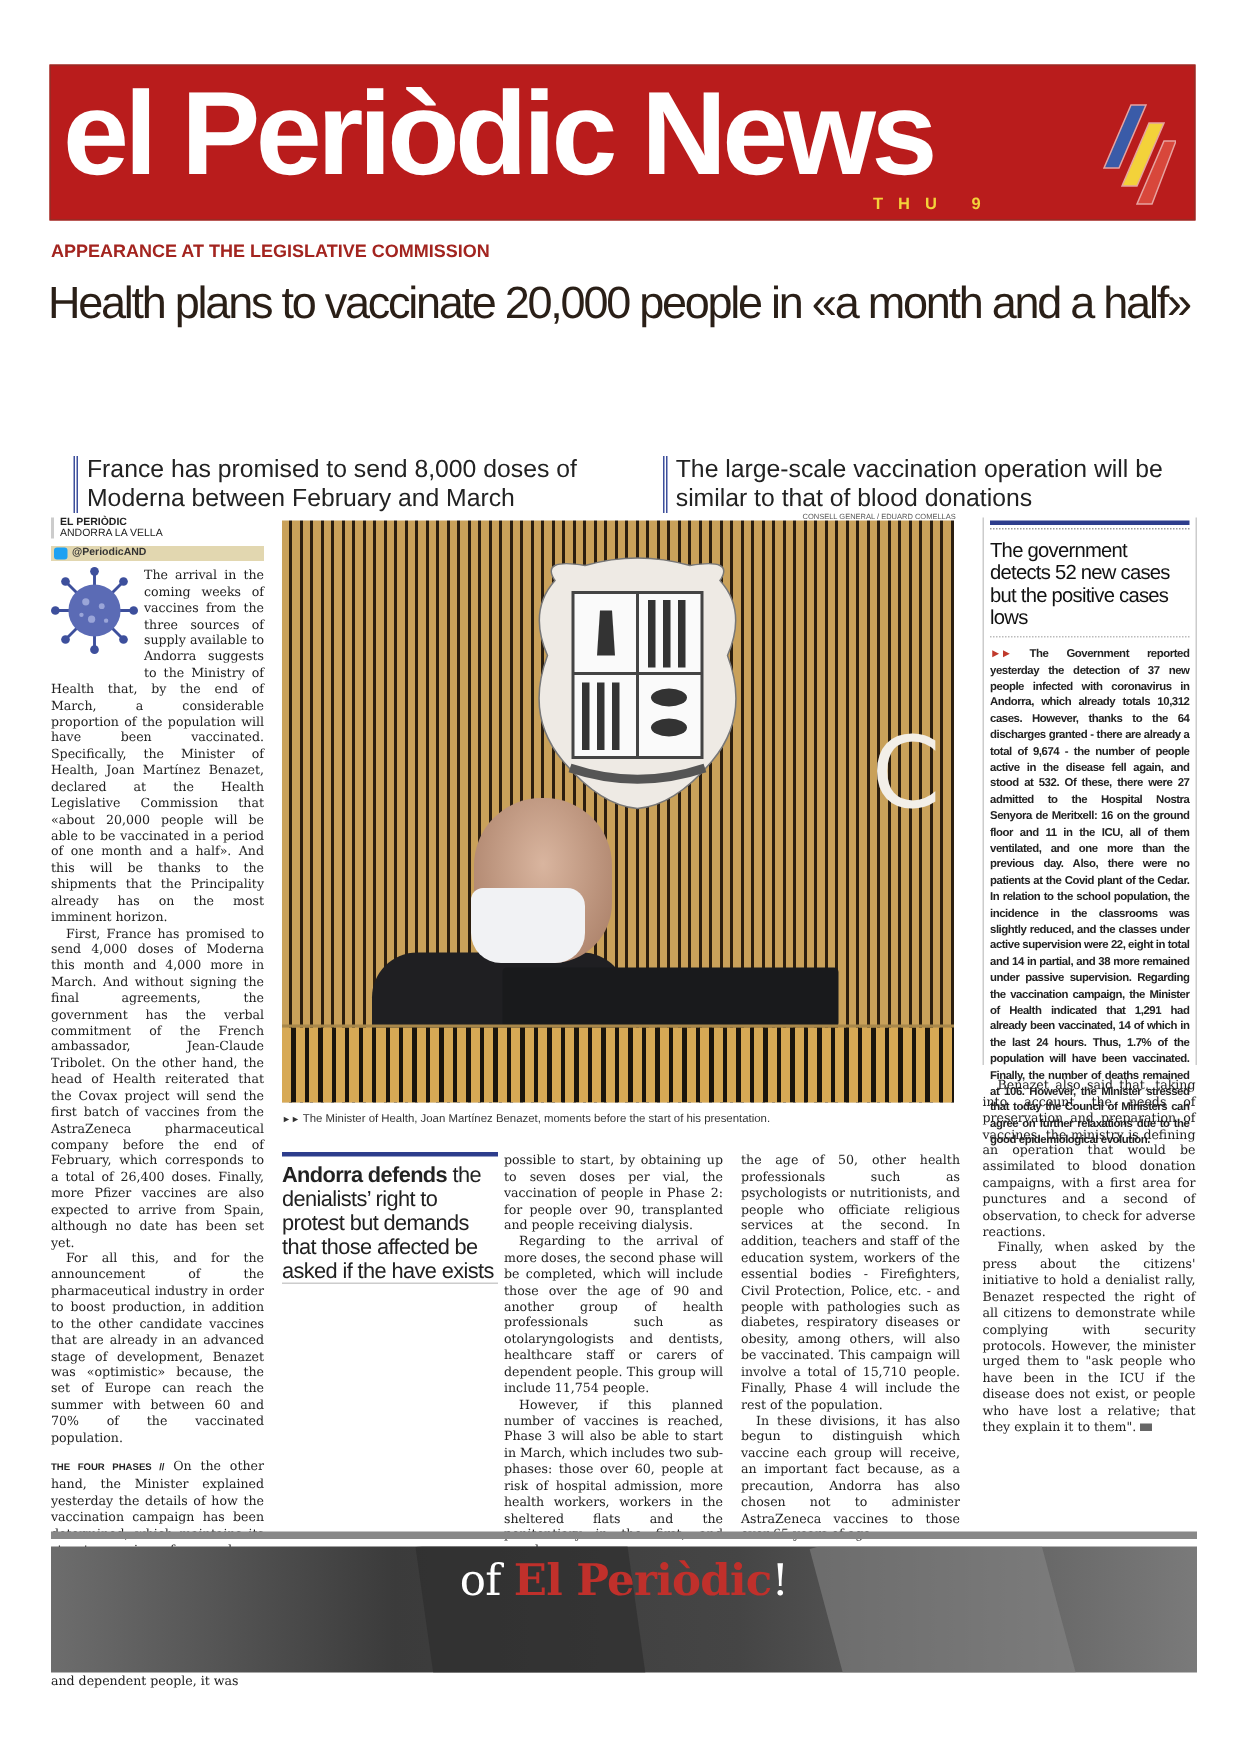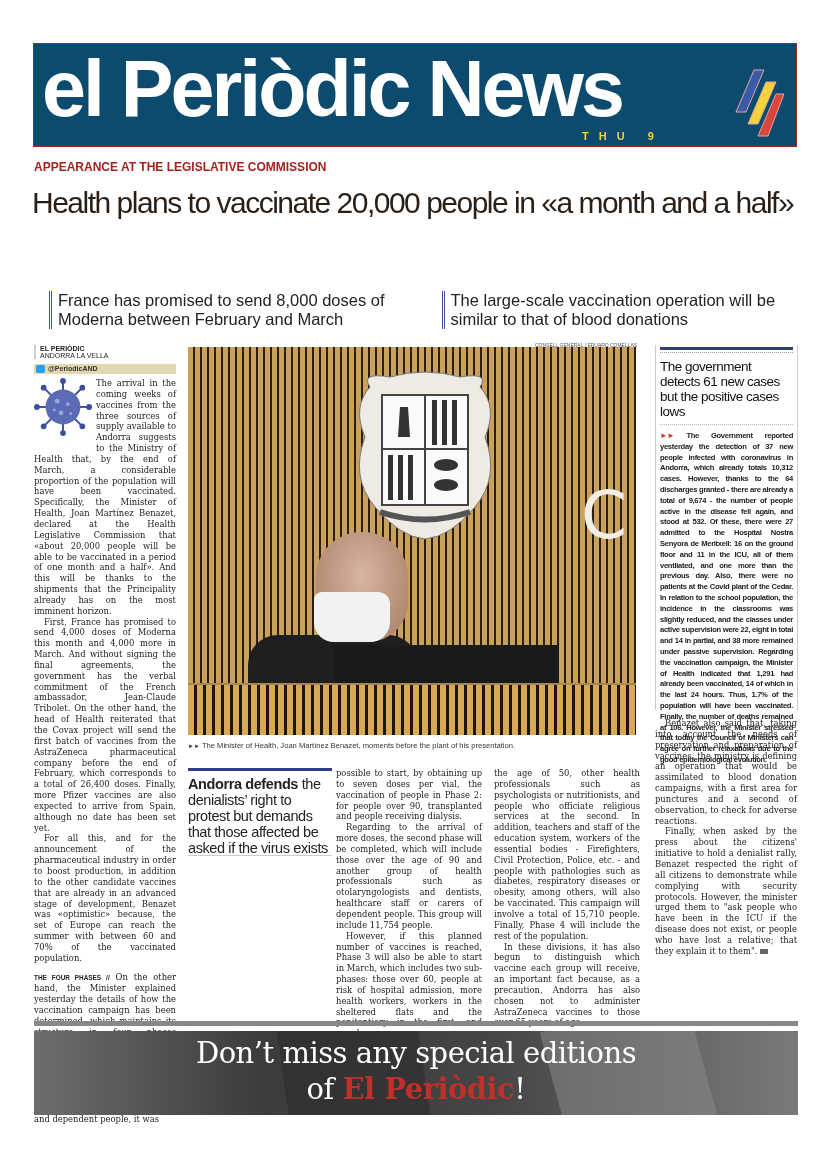--- a/index.html
+++ b/index.html
@@ -1,28 +1,28 @@
 <!DOCTYPE html>
 <html><head>
 <meta charset="utf-8">
 <style>
   * { box-sizing: border-box; margin: 0; padding: 0; }
   html, body { width: 827px; height: 1160px; background: #fff; overflow: hidden; }
   body { position: relative; font-family: "DejaVu Serif", serif; color: #222; }
 
-  .masthead { position: absolute; left: 33px; top: 43px; width: 764px; height: 104px; background: #0c4a6e; border: 1px solid #9a2a24; }
+  .masthead { position: absolute; left: 33px; top: 43px; width: 764px; height: 104px; background: #b91c1c; border: 1px solid #9a2a24; }
   .masthead .logo { position: absolute; left: 8px; top: 2px; font-family: "Liberation Sans", sans-serif; font-weight: bold; color: #fff; font-size: 79px; letter-spacing: -3px; line-height: 86px; white-space: nowrap; }
   .masthead .edition { position: absolute; left: 12px; top: 86px; font-family: "Liberation Sans", sans-serif; font-weight: bold; color: #fff; font-size: 11px; letter-spacing: 10px; margin-top: 30px; }
   .masthead .date { position: absolute; left: 548px; top: 86px; font-family: "Liberation Sans", sans-serif; font-weight: bold; color: #f3d23a; font-size: 11px; letter-spacing: 10px; }
   .flag { position: absolute; right: 12px; top: 24px; width: 50px; height: 70px; }
 
   .kicker { position: absolute; left: 34px; top: 160px; font-family: "Liberation Sans", sans-serif; font-weight: bold; font-size: 12px; color: #a3241f; }
   .headline { position: absolute; left: 32px; top: 178px; width: 770px; font-family: "Liberation Sans", sans-serif; font-weight: normal; font-size: 30px; line-height: 50px; color: #2a1f17; letter-spacing: -1.5px; }
 
-  .subheads { position: absolute; left: 34px; top: 291px; width: 766px; display: flex; gap: 34px; padding-left: 15px; }
+  .subheads { position: absolute; left: 34px; top: 304px; width: 766px; display: flex; gap: 34px; padding-left: 15px; }
   .subhead { flex: 1; border-left: 3px double #3d4f9c; padding-left: 6px; font-family: "Liberation Sans", sans-serif; font-size: 16.5px; line-height: 19px; color: #222; }
 
   .byline { position: absolute; left: 34px; top: 345px; width: 142px; font-family: "Liberation Sans", sans-serif; font-size: 7px; border-left: 2px solid #ccc; padding-left: 4px; }
   .byline .name { font-weight: bold; }
   .twitter { position: absolute; left: 34px; top: 364px; width: 142px; height: 10px; background: #e2d7b0; font-family: "Liberation Sans", sans-serif; font-size: 7px; font-weight: bold; line-height: 10px; padding-left: 14px; color: #333; }
   .twitter .bird { position: absolute; left: 2px; top: 1px; width: 9px; height: 8px; background: #1da1f2; border-radius: 2px; }
 
   .virus { position: absolute; left: 34px; top: 378px; width: 58px; height: 58px; }
 
   .col { position: absolute; font-size: 8.4px; line-height: 10.85px; text-align: justify; color: #222; }
@@ -166,52 +166,51 @@
   </svg>
   <div class="C">C</div>
   <div class="body"></div>
   <div class="head"></div>
   <div class="mask"></div>
   <div class="monitor"></div>
   <div class="desk"></div>
 </div>
 <div class="caption">
   <span class="arr">►►</span>
-  <span>The Minister of Health, Joan Martínez Benazet, moments before the plant of his presentation.</span>
+  <span>The Minister of Health, Joan Martínez Benazet, moments before the start of his presentation.</span>
 </div>
 
 <div class="pull">
-  <b>Andorra defends</b><span> the denialists’ right to protest but demands that those affected be asked if the virus exists</span>
+  <b>Andorra defends</b><span> the denialists’ right to protest but demands that those affected be asked if the have exists</span>
 </div>
 <div class="pull-rule"></div>
 
 <div class="col c2">
   <p class="noind">possible to start, by obtaining up to seven doses per vial, the vaccination of people in Phase 2: for people over 90, transplanted and people receiving dialysis.</p>
   <p>Regarding to the arrival of more doses, the second phase will be completed, which will include those over the age of 90 and another group of health professionals such as otolaryngologists and dentists, healthcare staff or carers of dependent people. This group will include 11,754 people.</p>
   <p>However, if this planned number of vaccines is reached, Phase 3 will also be able to start in March, which includes two sub-phases: those over 60, people at risk of hospital admission, more health workers, workers in the sheltered flats and the penitentiary in the first; and people over</p>
 </div>
 <div class="col c3">
   <p class="noind">the age of 50, other health professionals such as psychologists or nutritionists, and people who officiate religious services at the second. In addition, teachers and staff of the education system, workers of the essential bodies - Firefighters, Civil Protection, Police, etc. - and people with pathologies such as diabetes, respiratory diseases or obesity, among others, will also be vaccinated. This campaign will involve a total of 15,710 people. Finally, Phase 4 will include the rest of the population.</p>
   <p>In these divisions, it has also begun to distinguish which vaccine each group will receive, an important fact because, as a precaution, Andorra has also chosen not to administer AstraZeneca vaccines to those over 65 years of age.</p>
 </div>
 
 <div class="sidebar">
   <div class="bar"></div>
   <div class="dots"></div>
-  <h3>The government detects 61 new cases but the positive cases lows</h3>
+  <h3>The government detects 52 new cases but the positive cases lows</h3>
   <div class="dots2"></div>
   <div class="txt"><span class="arr">►►</span><span> The Government reported yesterday the detection of 37 new people infected with coronavirus in Andorra, which already totals 10,312 cases. However, thanks to the 64 discharges granted - there are already a total of 9,674 - the number of people active in the disease fell again, and stood at 532. Of these, there were 27 admitted to the Hospital Nostra Senyora de Meritxell: 16 on the ground floor and 11 in the ICU, all of them ventilated, and one more than the previous day. Also, there were no patients at the Covid plant of the Cedar. In relation to the school population, the incidence in the classrooms was slightly reduced, and the classes under active supervision were 22, eight in total and 14 in partial, and 38 more remained under passive supervision. Regarding the vaccination campaign, the Minister of Health indicated that 1,291 had already been vaccinated, 14 of which in the last 24 hours. Thus, 1.7% of the population will have been vaccinated. Finally, the number of deaths remained at 106. However, the Minister stressed that today the Council of Ministers can agree on further relaxations due to the good epidemiological evolution.</span></div>
 </div>
 
 <div class="col c4">
   <p>Benazet also said that, taking into account the needs of preservation and preparation of vaccines, the ministry is defining an operation that would be assimilated to blood donation campaigns, with a first area for punctures and a second of observation, to check for adverse reactions.</p>
   <p><span>Finally, when asked by the press about the citizens' initiative to hold a denialist rally, Benazet respected the right of all citizens to demonstrate while complying with security protocols. However, the minister urged them to "ask people who have been in the ICU if the disease does not exist, or people who have lost a relative; that they explain it to them".</span> <span class="endmark"></span></p>
 </div>
 
 <div class="rule-bottom"></div>
 <div class="promo">
   <div class="bg1"></div>
   <div class="bg2"></div>
   <div class="text">
-    <div>Don’t miss any special editions</div>
     <div><span>of </span><span class="brand">El Periòdic</span><span>!</span></div>
   </div>
 </div>
 
 </body></html>

